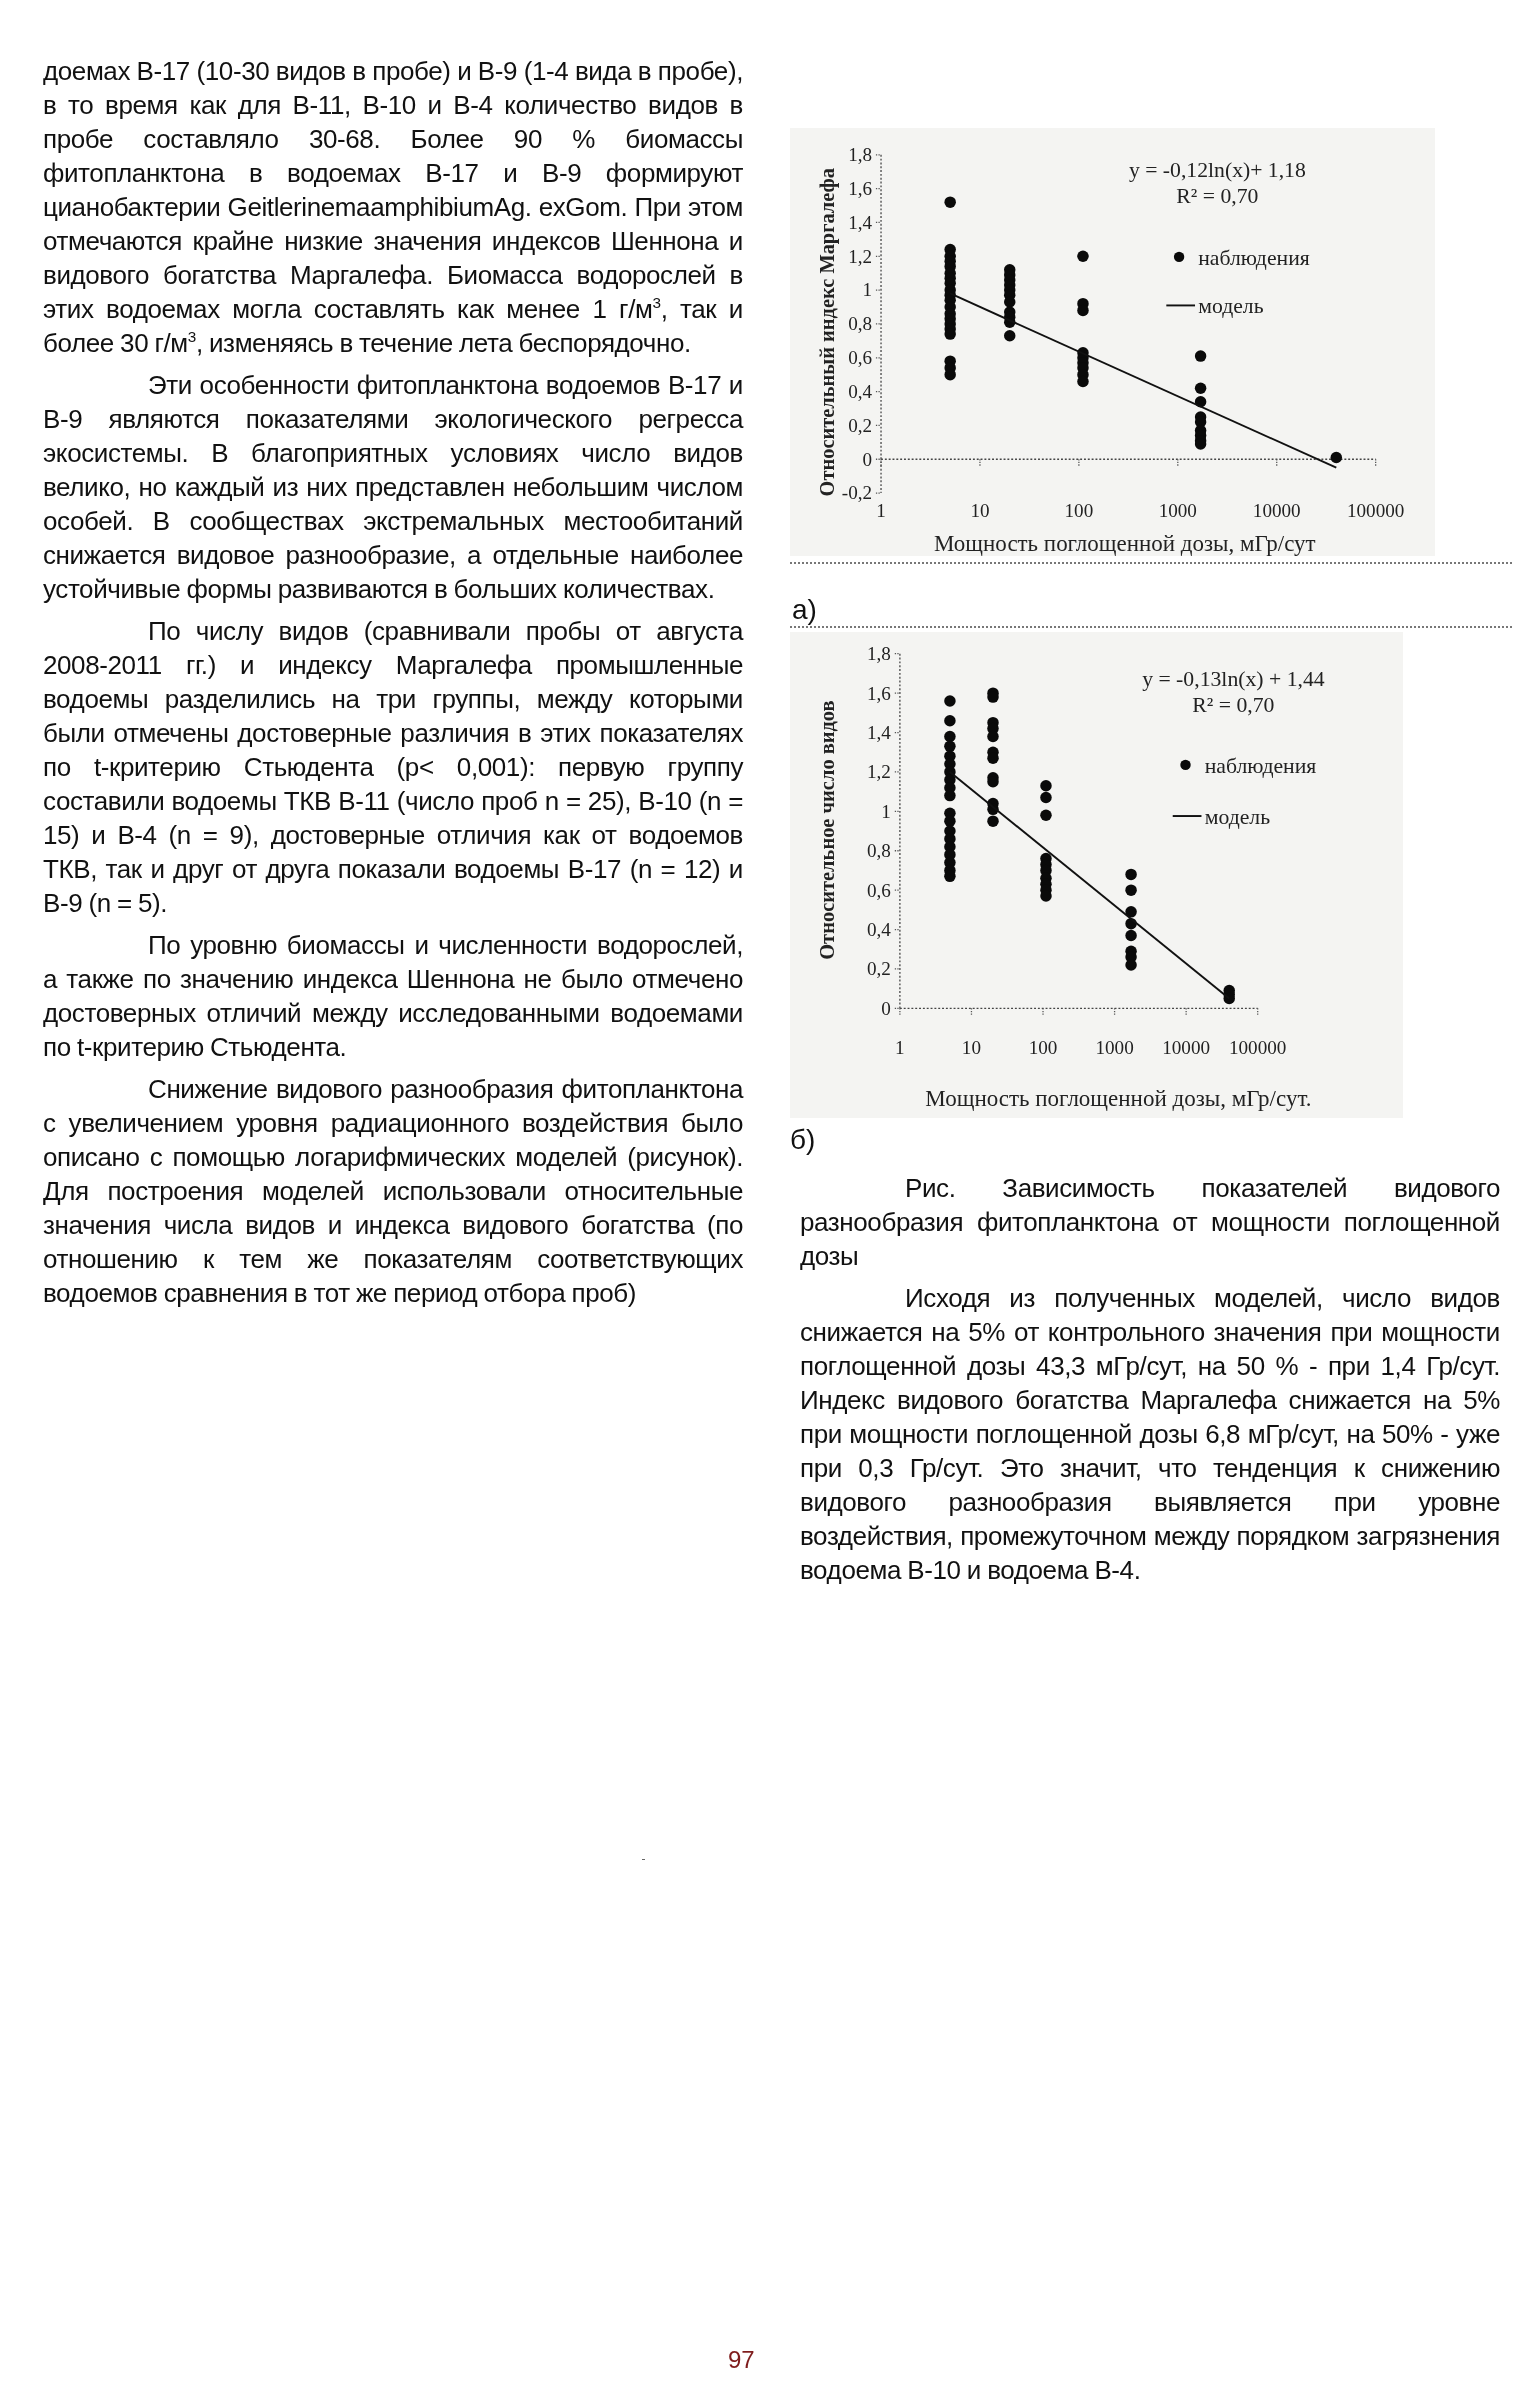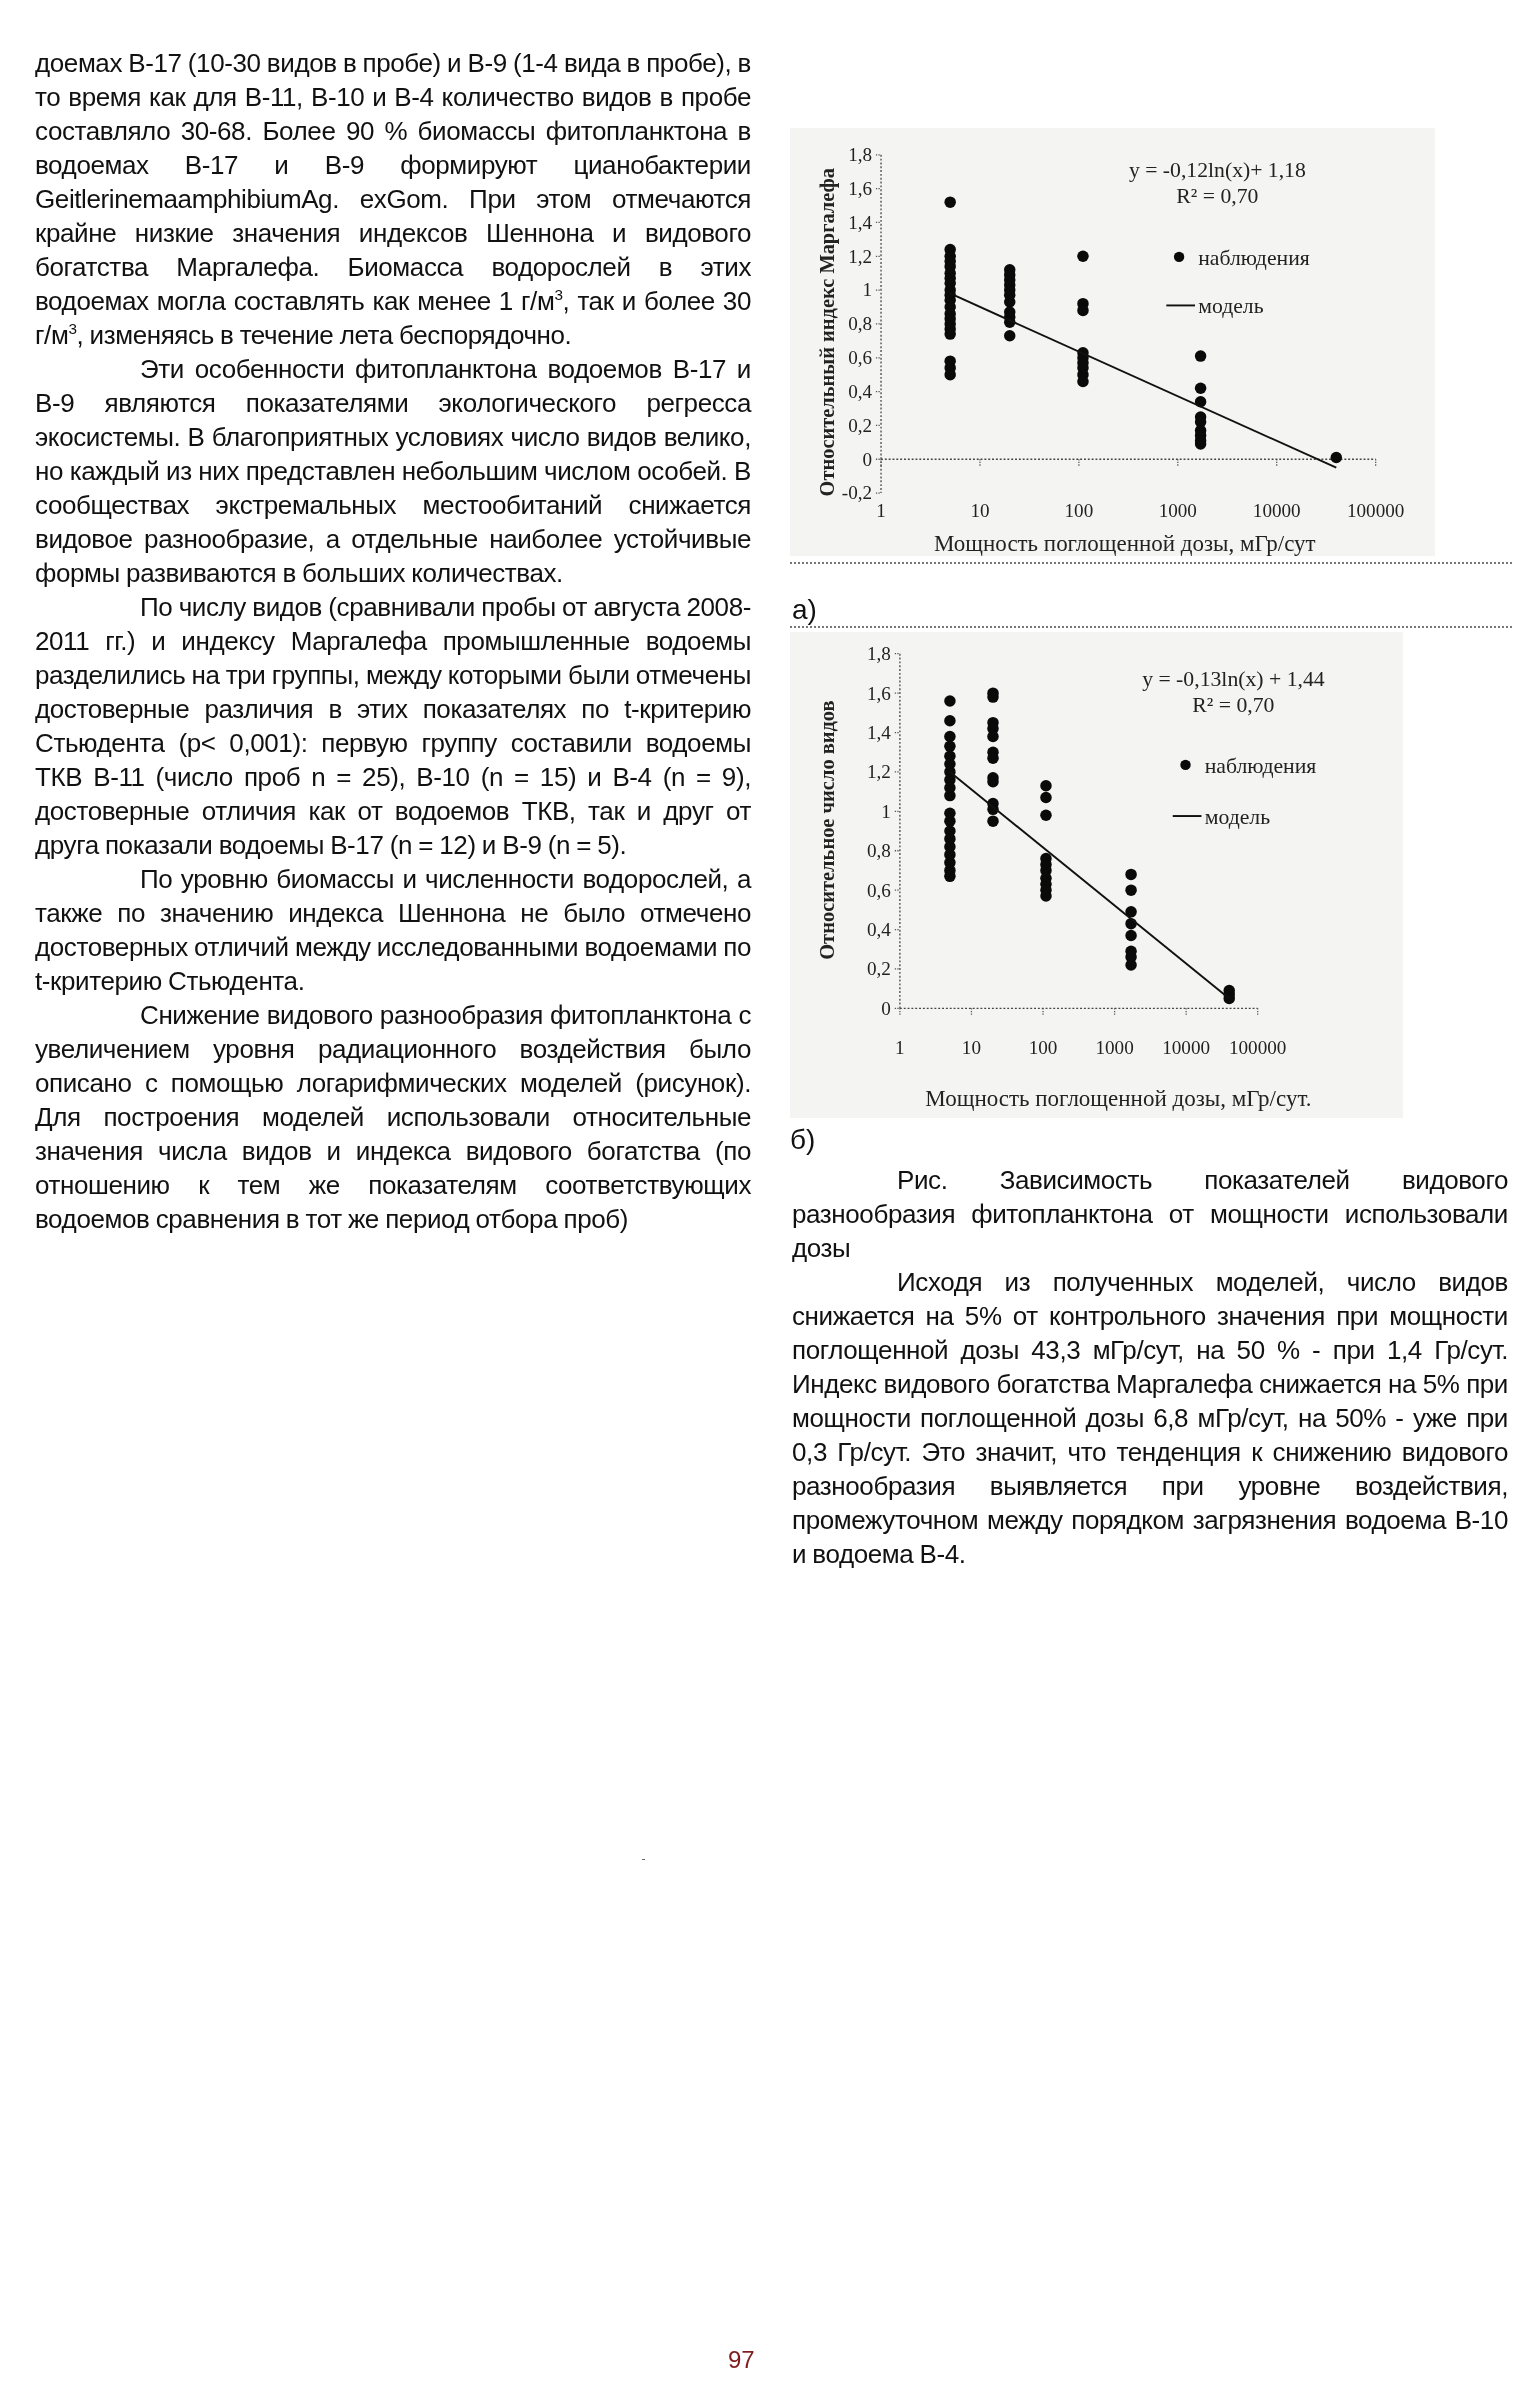--- a/index.html
+++ b/index.html
@@ -1,18 +1,18 @@
 <!DOCTYPE html>
 <html style="font-size:10.2px"><head>
 <meta charset="utf-8">
 <style>
   html, body { margin:0; padding:0; background:#ffffff; }
   body { width:1533px; height:2401px; position:relative; overflow:hidden; color:#111; }
   .col { position:absolute; font-family:"Liberation Sans", sans-serif; font-size:26px; line-height:34px; text-align:justify; letter-spacing:-0.4px; word-spacing:-0.6px; }
-  .col p { margin:0; }
+  .col p { margin:8px; }
   .col p.ind { text-indent:105px; }
   #left-col { left:35px; top:46px; width:716px; }
   #right-col { left:792px; top:1163px; width:716px; }
   sup { font-size:15.3px; line-height:0; vertical-align:super; }
   .chart-bg { position:absolute; background:#f4f4f2; }
   .sep { position:absolute; left:790px; width:722px; height:0; border-top:2.6px dotted #777; }
   .panel-label { position:absolute; font-family:"Liberation Sans", sans-serif; font-size:28px; color:#111; }
   .page-num { position:absolute; left:728px; top:2346px; font-family:"Liberation Sans", sans-serif; font-size:24px; color:#7f1d1d; }
   svg text { font-family:"Liberation Serif", serif; fill:#222; }
   .speck { position:absolute; left:642px; top:1859px; width:2.6px; height:1.3px; background:#666; }
@@ -224,19 +224,19 @@
     <circle cx="1855" cy="1198" r="8.1" fill="#0a0a0a"></circle>
     <text x="1885" y="1210" font-size="34">наблюдения</text>
     <line x1="1835" y1="1278" x2="1880" y2="1278" stroke="#111" stroke-width="3"></line>
     <text x="1885" y="1290" font-size="34">модель</text>
     <text x="1750" y="1732" font-size="36" text-anchor="middle">Мощность поглощенной дозы, мГр/сут.</text>
     <text x="1305" y="1300" font-size="32" font-weight="bold" text-anchor="middle" transform="rotate(-90 1305 1300)">Относительное число видов</text>
   </svg>
 <div class="panel-label" style="left:790px; top:1124px;">б)</div>
 
 <div class="col" id="right-col">
-  <p class="ind">Рис. Зависимость показателей видового разнообразия фитопланктона от мощности использовали дозы</p>
+  <p class="ind">Рис. Зависимость показателей видового разнообразия фитопланктона от мощности поглощенной дозы</p>
   <p class="ind">Исходя из полученных моделей, число видов снижается на 5% от контрольного значения при мощности поглощенной дозы 43,3 мГр/сут, на 50 % - при 1,4 Гр/сут. Индекс видового богатства Маргалефа снижается на 5% при мощности поглощенной дозы 6,8 мГр/сут, на 50% - уже при 0,3 Гр/сут. Это значит, что тенденция к снижению видового разнообразия выявляется при уровне воздействия, промежуточном между порядком загрязнения водоема В-10 и водоема В-4.</p>
 </div>
 
 <div class="speck"></div>
 <div class="page-num">97</div>
 
 
 </body></html>

